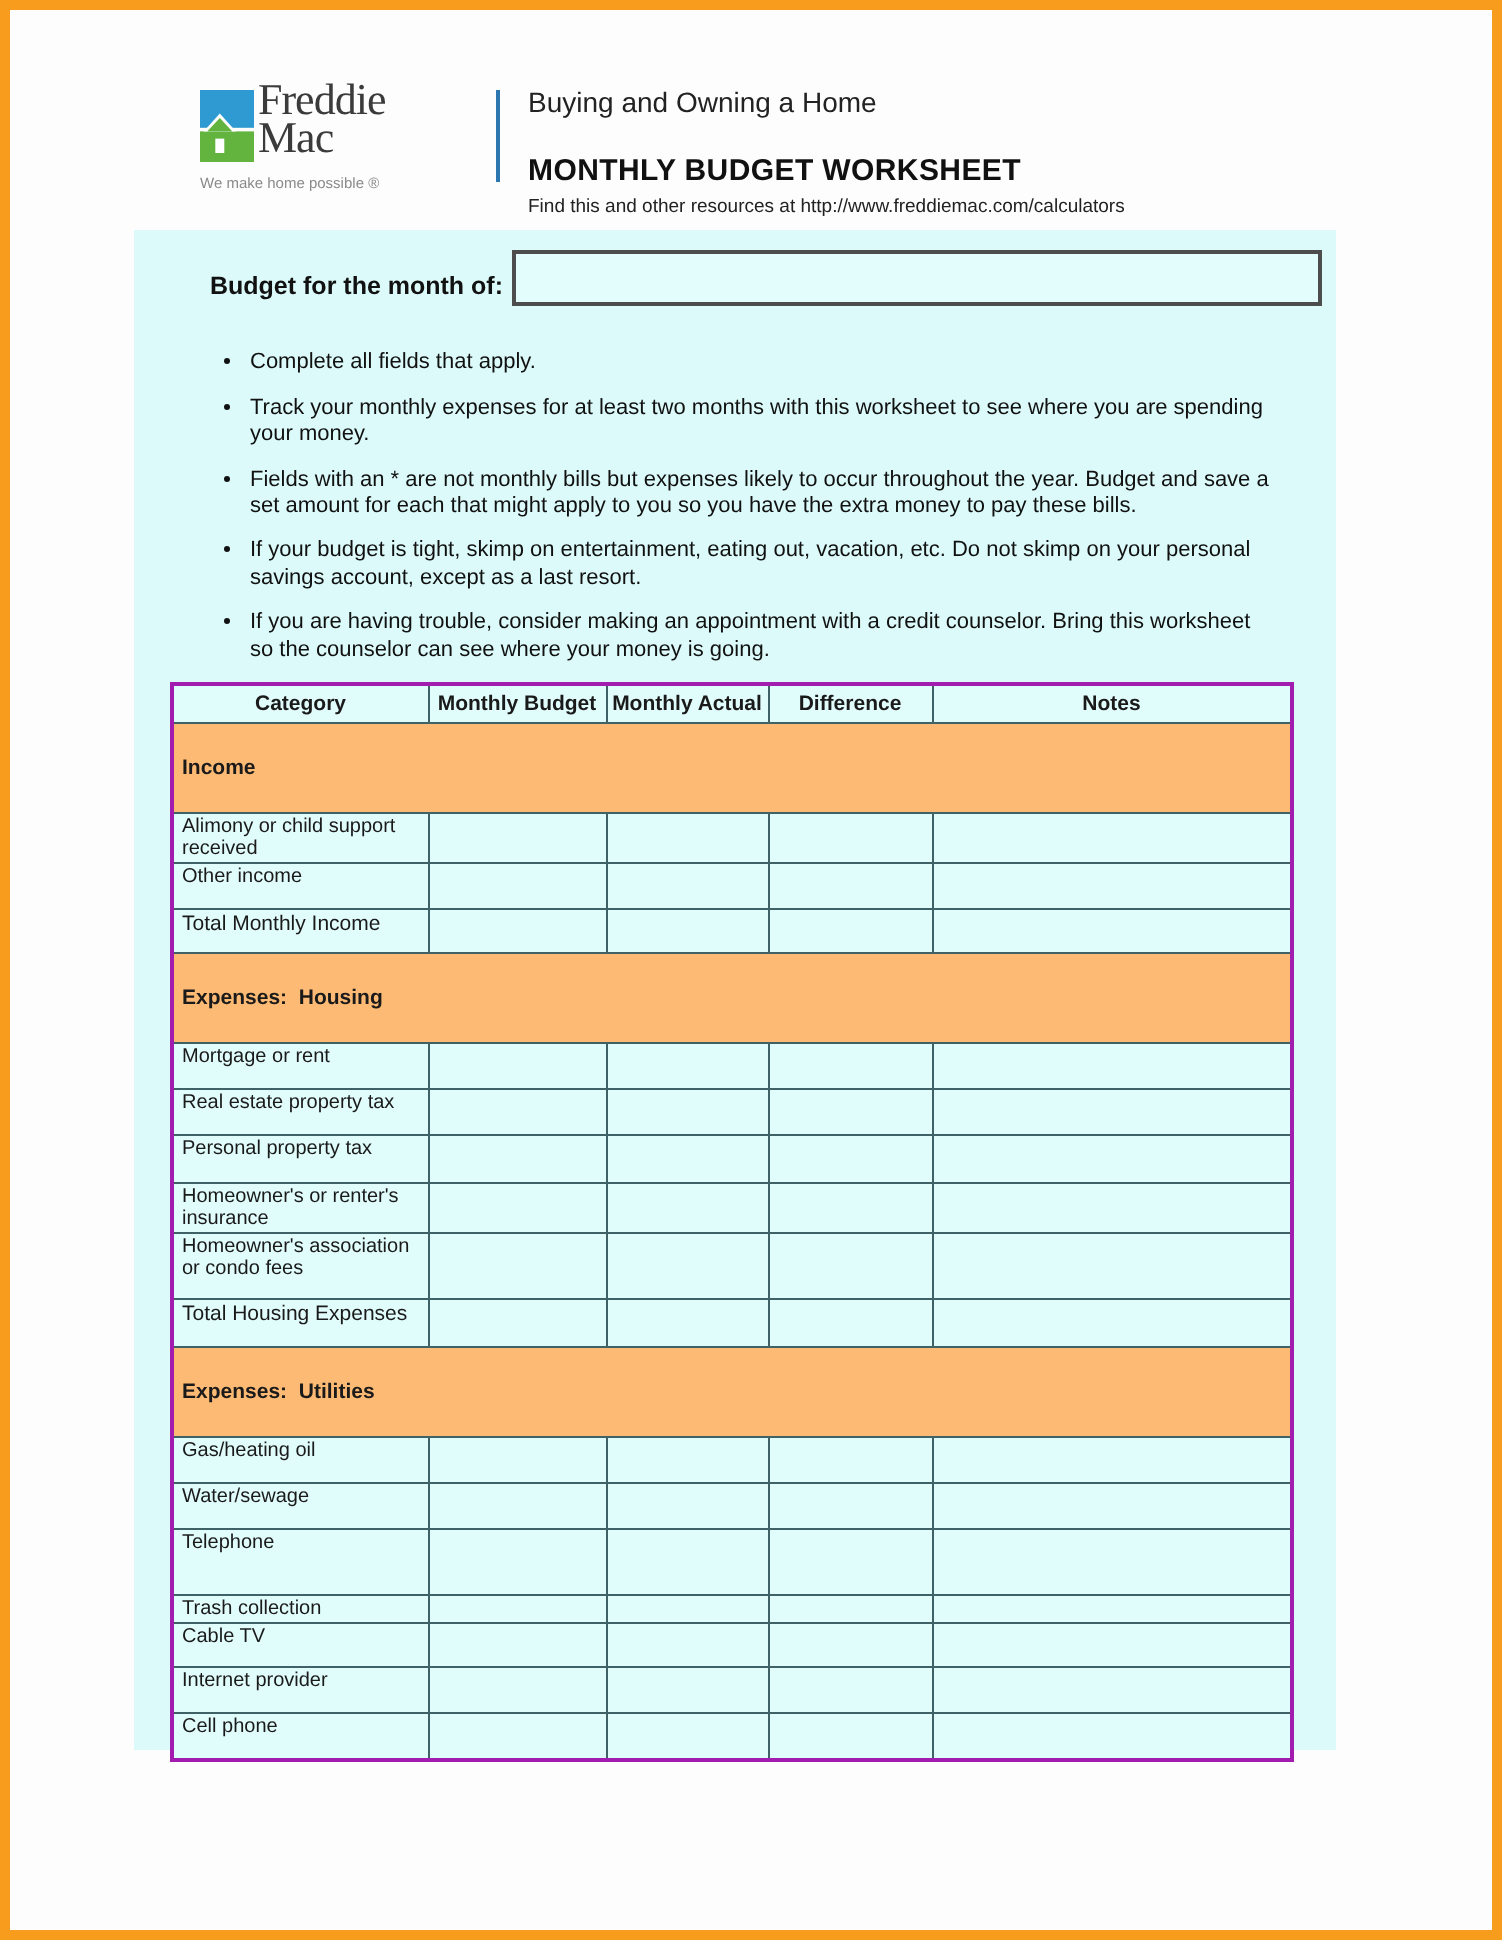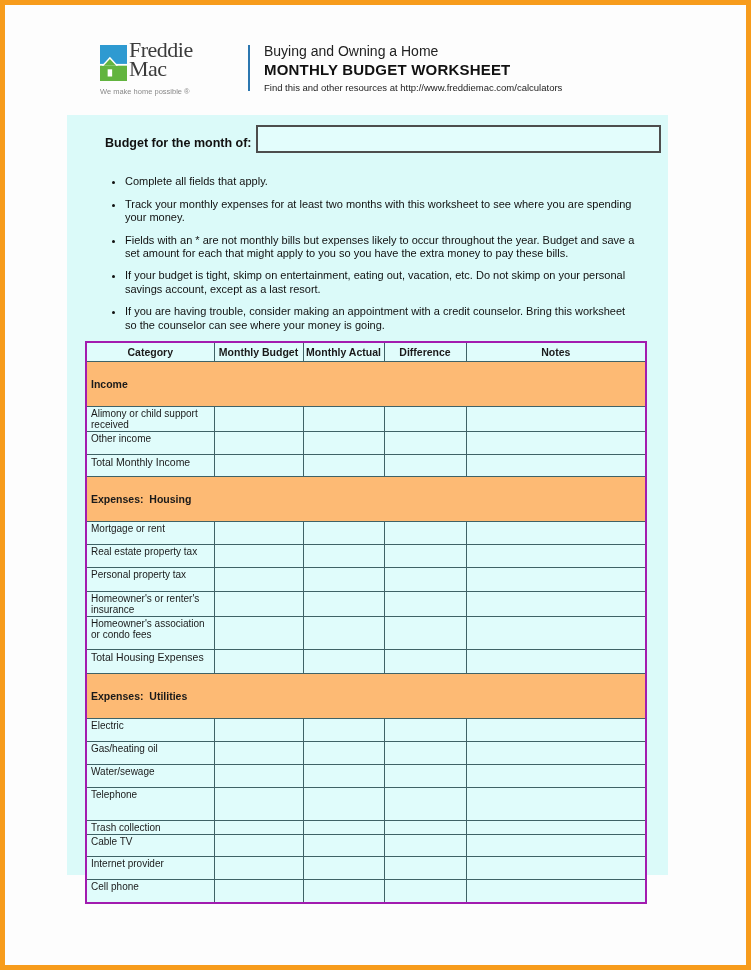--- a/index.html
+++ b/index.html
@@ -20,21 +20,21 @@
   .logo-top { display:flex; align-items:flex-start; }
   .logo-mark { width:27px; height:36px; margin-top:4px; }
   .brand-text {
     font-family:"Liberation Serif", serif;
     font-size:22px; line-height:0.86; color:#3b3b3b; margin-left:2px; letter-spacing:-0.5px;
   }
   .logo-tagline { font-size:7.5px; color:#8a8a8a; margin-top:6px; white-space:nowrap; }
   .header-divider { width:2px; height:46px; background:#2c77b0; margin:4px 14px 0 16px; }
   .title-block { padding-top:2px; }
   .title-line1 { font-size:14px; color:#222; }
-  .title-line2 { font-size:15px; font-weight:bold; color:#111; margin-top:2px; letter-spacing:0.2px; }
+  .title-line2 { font-size:15px; font-weight:bold; color:#111; margin-top:18px; letter-spacing:0.2px; }
   .title-subtitle { font-size:9.5px; color:#222; margin-top:4px; }
 
   
   .panel { position:absolute; left:62px; top:110px; width:601px; height:760px; background:#dbfaf9; }
   .month-row { position:absolute; left:0; top:10px; width:100%; height:30px; }
   .month-label { position:absolute; left:38px; top:11px; font-size:12.5px; font-weight:bold; color:#111; }
   .month-input {
     position:absolute; left:189px; top:0; width:405px; height:28px;
     background:#e3fdfc; border:2px solid #4d4d4d; font-size:13px; padding:0 6px;
     font-family:"Liberation Sans", sans-serif;
@@ -193,27 +193,20 @@
             <td>Total Housing Expenses</td>
             <td></td>
             <td></td>
             <td></td>
             <td></td>
           </tr>
           <tr class="row-section" style="height: 12px;">
             <td colspan="5">Expenses:  Utilities</td>
           </tr>
           <tr class="row-item" style="height: 23px;">
-            <td>Electric</td>
-            <td></td>
-            <td></td>
-            <td></td>
-            <td></td>
-          </tr>
-          <tr class="row-item" style="height: 23px;">
             <td>Gas/heating oil</td>
             <td></td>
             <td></td>
             <td></td>
             <td></td>
           </tr>
           <tr class="row-item" style="height: 23px;">
             <td>Water/sewage</td>
             <td></td>
             <td></td>

